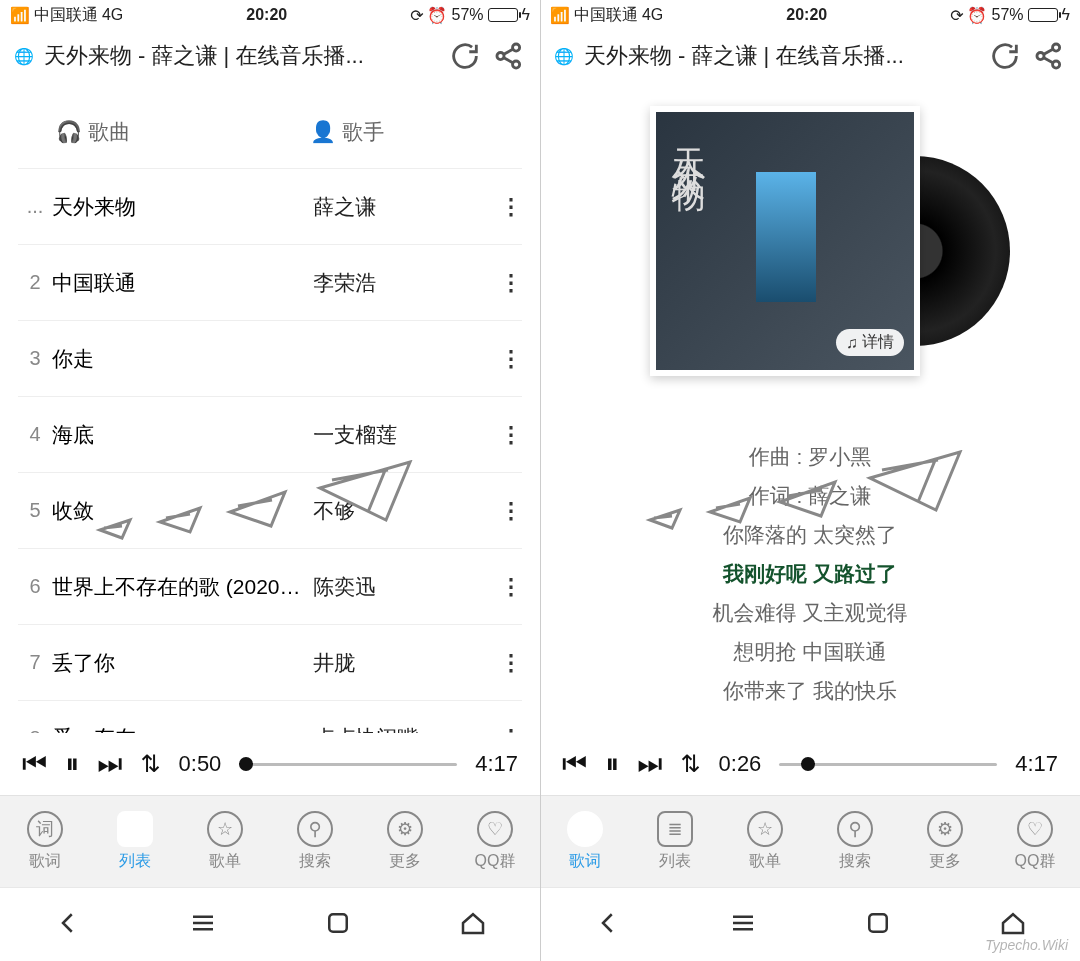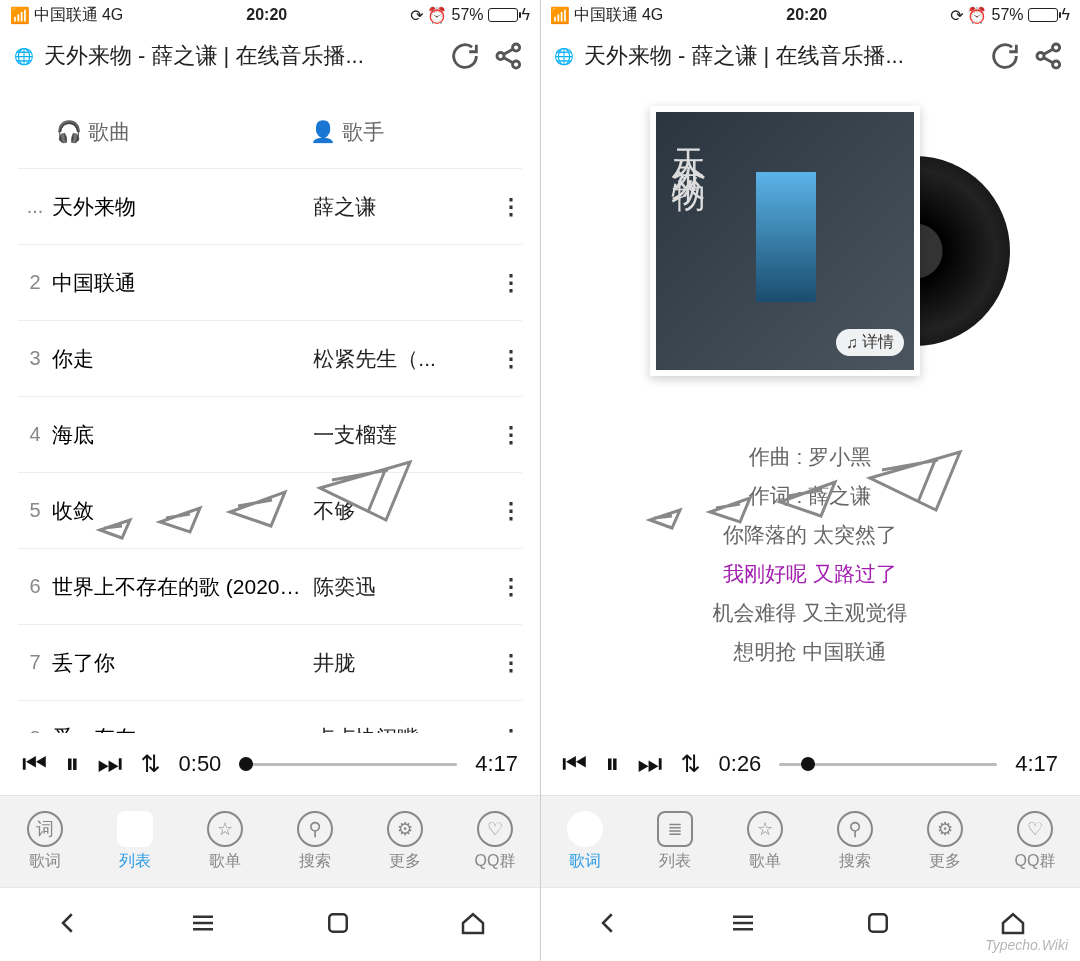--- a/index.html
+++ b/index.html
@@ -50,21 +50,21 @@
   .bottom-nav svg { width: 30px; height: 30px; }
   
   .lyrics-content { flex: 1; padding-top: 24px; display: flex; flex-direction: column; align-items: center; overflow: hidden; }
   .album-wrap { position: relative; width: 320px; height: 300px; }
   .disc { position: absolute; right: -40px; top: 50px; width: 190px; height: 190px; background: radial-gradient(circle, #333 20%, #000 21%, #222 60%, #000 100%); border-radius: 50%; }
   .album { position: absolute; width: 270px; height: 270px; background: linear-gradient(135deg,#2a3540,#4a5560); border: 6px solid #fff; box-shadow: 0 3px 10px rgba(0,0,0,0.2); }
   .album-text { position: absolute; left: 10px; top: 10px; color: #ddd; font-size: 34px; writing-mode: vertical-rl; letter-spacing: 10px; }
   .album-center { position: absolute; left: 100px; top: 60px; width: 60px; height: 130px; background: linear-gradient(180deg,#5bb3e8,#1a4d6e); }
   .detail-badge { position: absolute; right: 10px; bottom: 14px; background: rgba(255,255,255,0.92); border-radius: 14px; padding: 3px 10px; font-size: 16px; display: flex; align-items: center; gap: 4px; color: #333; }
   .lyric { font-size: 21px; color: #666; margin: 11px 0; text-align: center; }
-  .lyric.active { color: #a21caf; font-weight: 400; }
+  .lyric.active { color: #14532d; font-weight: 700; }
   .watermark { position: absolute; right: 12px; bottom: 8px; color: rgba(0,0,0,0.3); font-size: 14px; font-style: italic; text-shadow: 0 0 3px #fff; }
   svg { stroke: currentColor; fill: none; stroke-width: 2; }
 </style>
 </head>
 <body>
 
 <div class="divider-vert"></div>
 
 <div class="phone">
   <div class="status-bar">
@@ -115,26 +115,26 @@
     <div id="song-list">
         <div class="song-row">
           <span class="idx">...</span>
   <span class="songname">天外来物</span>
   <span class="artist">薛之谦</span>
   <span class="more-v">⋮</span>
         </div>
         <div class="song-row">
           <span class="idx">2</span>
   <span class="songname">中国联通</span>
+  <span class="artist">李荣浩</span>
   <span class="more-v">⋮</span>
         </div>
         <div class="song-row">
           <span class="idx">3</span>
   <span class="songname">你走</span>
-  <span class="artist">松紧先生（...</span>
   <span class="more-v">⋮</span>
         </div>
         <div class="song-row">
           <span class="idx">4</span>
   <span class="songname">海底</span>
   <span class="artist">一支榴莲</span>
   <span class="more-v">⋮</span>
         </div>
         <div class="song-row">
           <span class="idx">5</span>
@@ -277,20 +277,21 @@
         </div>
       </div>
     </div>
     <div id="lyrics-list" style="margin-top:26px">
         <div class="lyric">作曲 : 罗小黑</div>
         <div class="lyric">作词 : 薛之谦</div>
         <div class="lyric">你降落的 太突然了</div>
         <div class="lyric active">我刚好呢 又路过了</div>
         <div class="lyric">机会难得 又主观觉得</div>
         <div class="lyric">想明抢 中国联通</div>
+        <div class="lyric">你带来了 我的快乐</div>
       </div>
   </div>
 
   <div class="player-bar">
     <span class="pbtn">⏮</span>
     <span class="pbtn">⏸</span>
     <span class="pbtn">⏭</span>
     <span class="pbtn" style="font-size:24px">⇅</span>
     <span class="time">0:26</span>
     <div class="seek">

